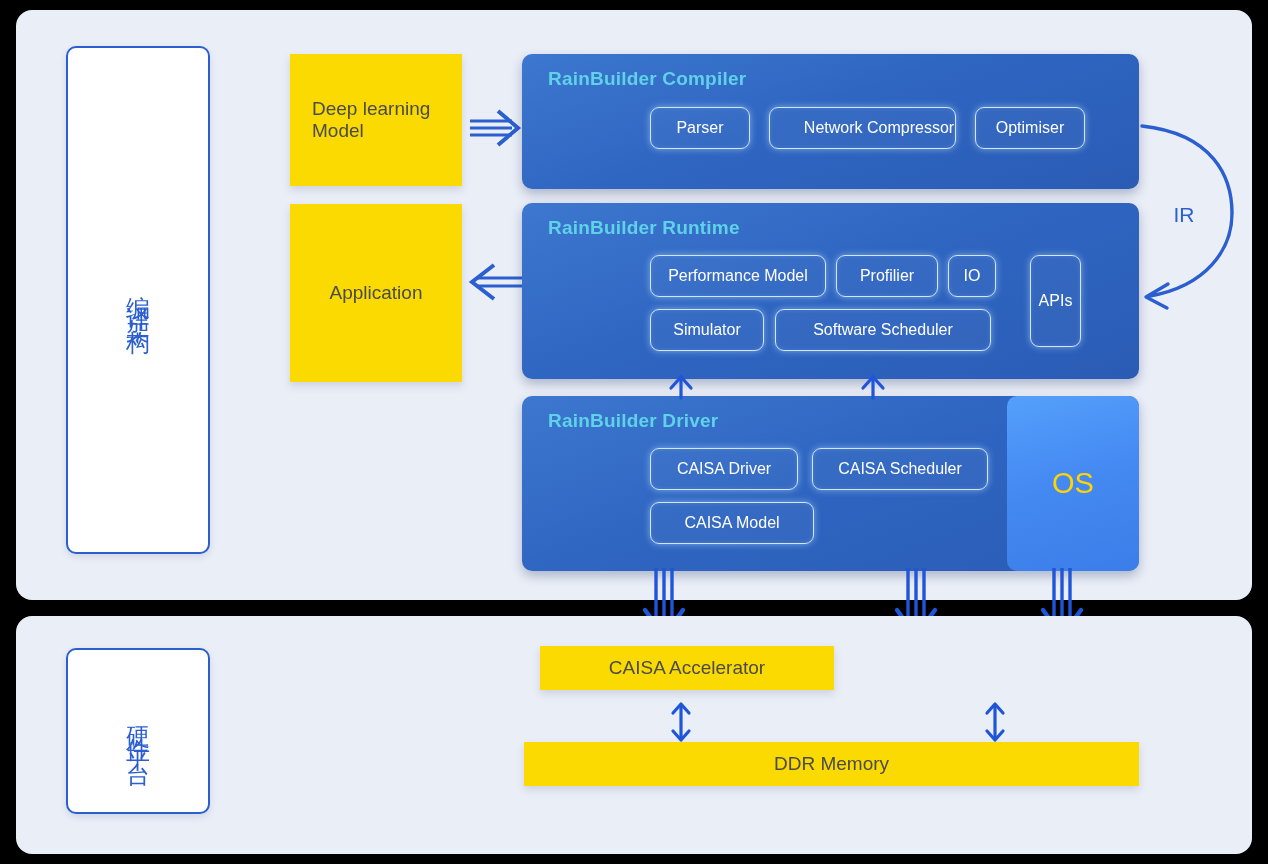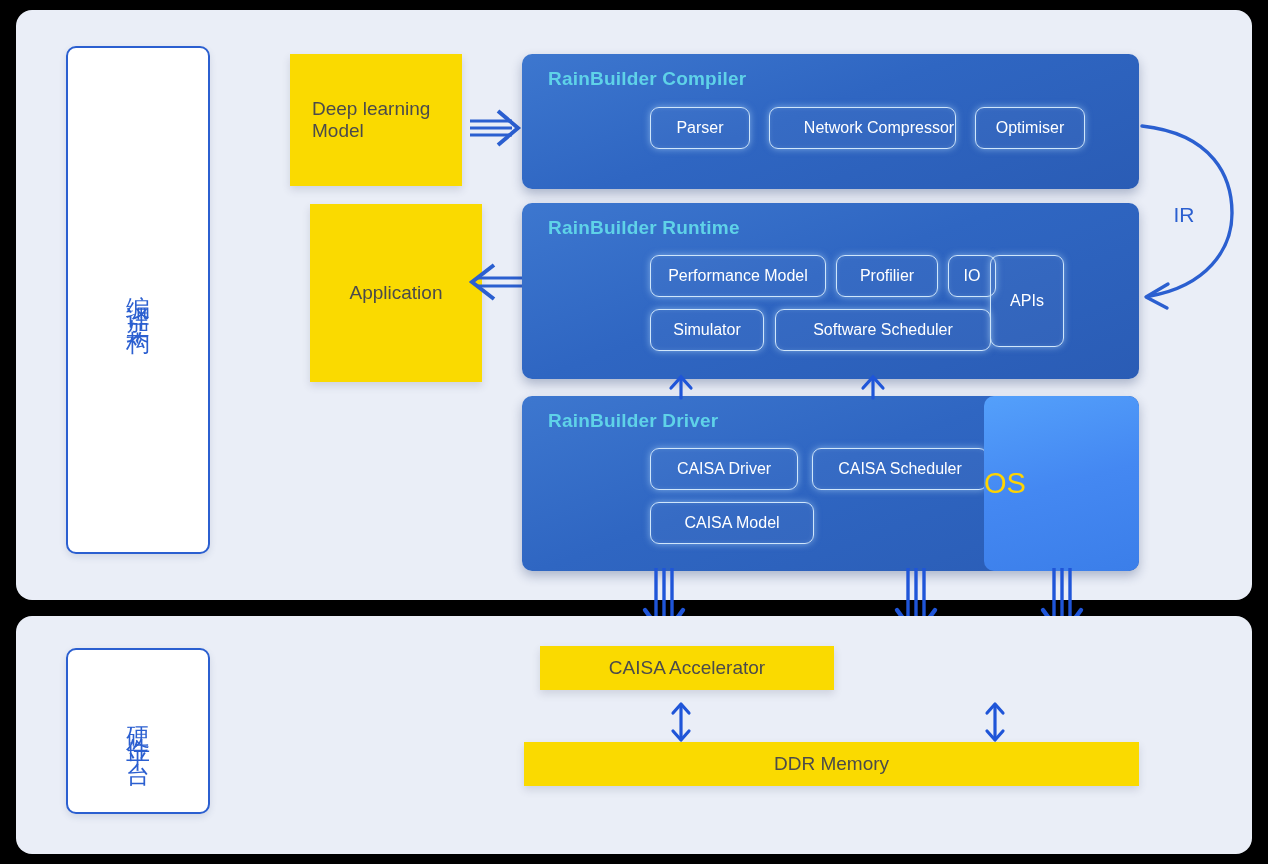--- a/index.html
+++ b/index.html
@@ -50,21 +50,21 @@
     border-radius: 0;
     display: flex;
     align-items: center;
     color: #4b4b4b;
     font-size: 19px;
     box-shadow: 0 4px 8px rgba(60,70,100,.16);
   }
   .ybox.left-pad { padding-left: 22px; }
 
   #box-dlmodel { left: 274px; top: 44px; width: 172px; height: 132px; }
-  #box-application { left: 274px; top: 194px; width: 172px; height: 178px; justify-content:center;margin-left:20px; }
+  #box-application { left: 274px; top: 194px; width: 172px; height: 178px; justify-content:center; }
   #box-caisa-acc { left: 508px; top: 30px; width: 294px; height: 44px; justify-content:center;margin-left:16px; }
   #box-cpu { left: 839px; top: 30px; width: 284px; height: 44px; justify-content:center; }
   #box-ddr { left: 508px; top: 126px; width: 615px; height: 44px; justify-content:center; }
 
   
   .bpanel {
     position: absolute;
     border-radius: 10px;
     background: linear-gradient(160deg,#3d77cf 0%,#2f66c2 45%,#2a5cb5 100%);
     box-shadow: 0 5px 11px rgba(30,50,100,.30);
@@ -100,36 +100,36 @@
 
   
   #chip-parser     { left: 128px; top: 53px; width: 100px; height: 42px; }
   #chip-netcomp    { left: 247px; top: 53px; width: 187px; height: 42px; padding-left: 33px; }
   #chip-optimiser  { left: 453px; top: 53px; width: 110px; height: 42px; }
 
   
   #chip-perfmodel  { left: 128px; top: 52px; width: 176px; height: 42px; }
   #chip-profilier  { left: 314px; top: 52px; width: 102px; height: 42px; }
   #chip-io         { left: 426px; top: 52px; width: 48px;  height: 42px; }
-  #chip-apis       { left: 468px; top: 52px; width: 74px;  height: 92px; }
+  #chip-apis       { left: 508px; top: 52px; width: 51px;  height: 92px; }
   #chip-simulator  { left: 128px; top: 106px; width: 114px; height: 42px; }
   #chip-swsched    { left: 253px; top: 106px; width: 216px; height: 42px; }
 
   
   #chip-caisadrv   { left: 128px; top: 52px; width: 148px; height: 42px; }
   #chip-caisasched { left: 290px; top: 52px; width: 176px; height: 42px; }
   #chip-caisamodel { left: 128px; top: 106px; width: 164px; height: 42px; }
 
   
   #os-panel {
     position: absolute;
     right: 0; top: 0;
-    width: 155px; height: 100%;
+    width: 132px; height: 100%;
     background: linear-gradient(165deg,#54a0fb 0%,#4488f2 50%,#3b7ee9 100%);
-    display: flex; align-items: center; justify-content: flex-start;
+    display: flex; align-items: center; justify-content: center;
     border-radius: 10px;
   }
   #os-panel .os-text { color: #ffd400; font-size: 29px; }
 
   
   .arrow { position: absolute; }
   .arrow svg { display: block; overflow: visible; }
 
   #arrow-model-to-compiler { left: 452px; top: 96px; }
   #arrow-runtime-to-app    { left: 452px; top: 250px; }

